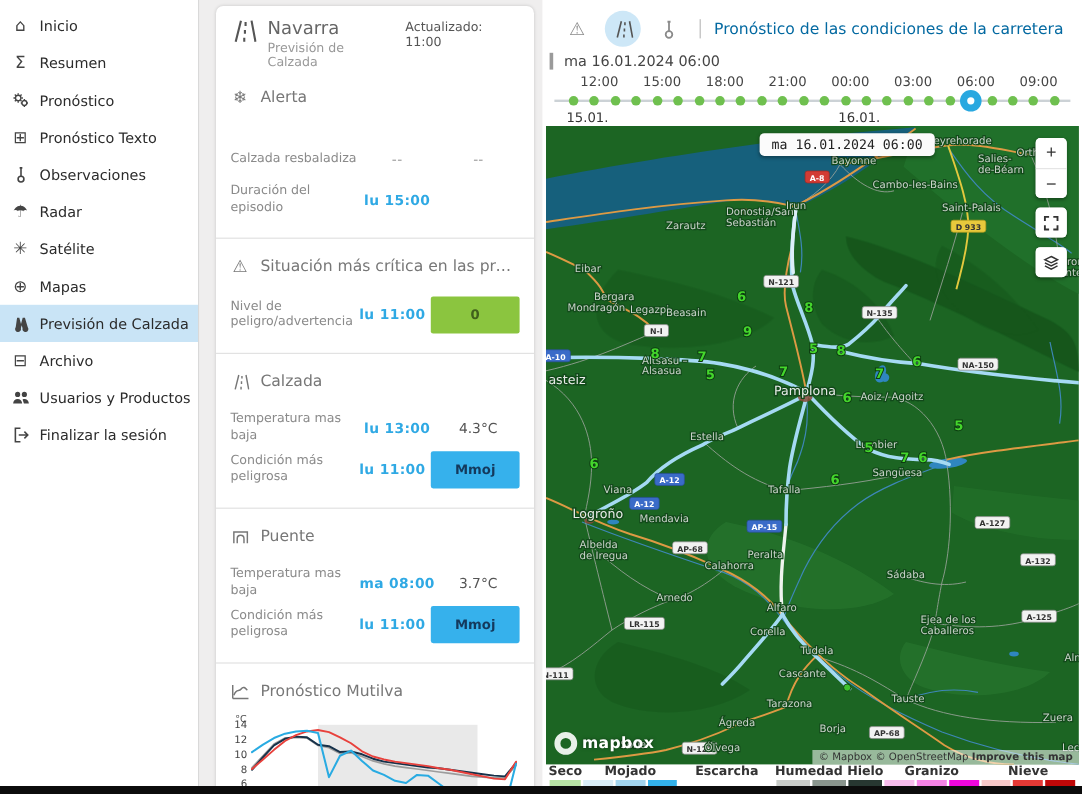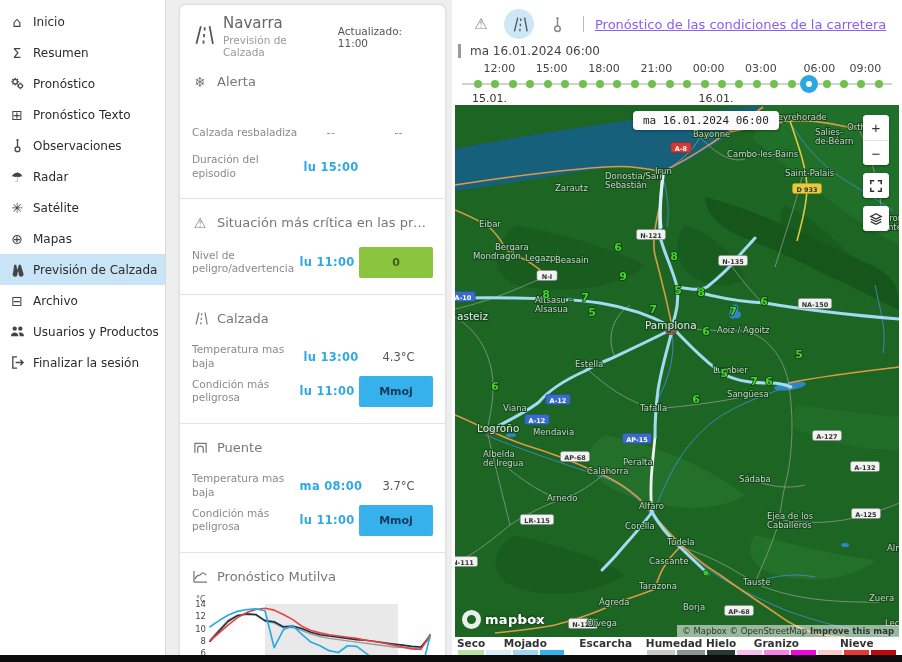--- a/index.html
+++ b/index.html
@@ -9,21 +9,21 @@
 
   
   .sidebar { width: 166px; background: #fff; border-right: 1px solid #d9d9d9; padding-top: 6px; flex: none; }
   .side-item { display: flex; align-items: center; gap: 7px; height: 31px; padding: 0 8px; font-size: 12px; color: #2b2b2b; cursor: pointer; white-space: nowrap; }
   .side-item.active { background: #c9e4f6; }
   .side-item .ic { width: 18px; height: 16px; display: inline-flex; align-items: center; justify-content: center; color: #444; font-size: 14px; flex: none; }
   .side-item .ic svg { width: 15px; height: 15px; }
 
   
   .card { width: 265px; height: 655px; margin: 5px 0 0 14px; background: #fff; border-radius: 6px 6px 0 0; box-shadow: 0 0 3px rgba(0,0,0,.18); flex: none; padding: 10px 12px 0 12px; overflow: hidden; font-size: 11px; }
-  .card-head { display: flex; align-items: center; gap: 9px; }
+  .card-head { display: flex; align-items: flex-start; gap: 9px; }
   .card-head .ic svg { width: 22px; height: 22px; color: #555; }
   .card-title { font-size: 15px; color: #666; line-height: 1.1; }
   .card-sub { font-size: 10.5px; color: #999; margin-top: 2px; }
   .card-updated { margin-left: auto; font-size: 10.5px; color: #555; padding-top: 2px; }
   .sec-title { display: flex; align-items: center; gap: 9px; color: #777; font-size: 13px; margin-top: 16px; }
   .sec-title .ic { width: 16px; display: inline-flex; justify-content: center; color: #777; font-size: 14px; }
   .sec-title .ic svg { width: 15px; height: 15px; }
   .sec-title .truncate { white-space: nowrap; overflow: hidden; text-overflow: ellipsis; max-width: 210px; }
   .rows { margin-top: 14px; }
   .row { display: flex; align-items: center; min-height: 34px; padding: 2px 0; }
@@ -38,21 +38,21 @@
   .divider { border: 0; border-top: 1px solid #e2e2e2; margin: 14px -12px 0 -12px; }
   #mutilva-chart { margin-top: 10px; display: block; }
 
   
   .right { width: 450px; height: 662px; margin-left: 7px; background: #fff; flex: none; position: relative; }
   .rp-row1 { display: flex; align-items: center; gap: 11px; padding: 8px 0 0 14px; height: 40px; }
   .rp-row1 .tgl { display: inline-flex; align-items: center; justify-content: center; width: 30px; height: 30px; border-radius: 50%; color: #8a8a8a; cursor: pointer; font-size: 15px; flex: none; }
   .rp-row1 .tgl.active { background: #cde7f7; color: #555; }
   .rp-row1 .tgl svg { width: 17px; height: 17px; }
   .rp-sep { width: 1px; height: 16px; background: #bbb; flex: none; }
-  .rp-title { font-size: 13px; color: #8b5cf6; text-decoration: underline; }
+  .rp-title { font-size: 13px; color: #0369a1; }
   .rp-row2 { display: flex; align-items: center; gap: 9px; padding: 2px 0 0 6px; height: 20px; }
   .rp-row2 .bar { width: 3px; height: 14px; background: #9a9a9a; }
   .rp-dt { font-size: 12px; color: #444; }
 
   .timeline { position: relative; height: 43px; margin-top: 2px; }
   .tl-line { position: absolute; left: 10px; right: 10px; top: 21px; height: 2px; background: #ccd2d6; }
   .tl-label { position: absolute; top: 0; width: 44px; text-align: center; font-size: 11px; color: #444; }
   .tl-dot { position: absolute; top: 18px; width: 8px; height: 8px; border-radius: 50%; background: #6fc04f; cursor: pointer; }
   .tl-dot.sel { top: 13px; width: 18px; height: 18px; background: #29a8e0; display: flex; align-items: center; justify-content: center; }
   .tl-dot.sel::after { content: ""; width: 6px; height: 6px; border-radius: 50%; background: #fff; }
@@ -333,21 +333,21 @@
       <span class="rp-dt">ma 16.01.2024 06:00</span>
     </div>
     <div class="timeline" id="timeline">
         <div class="tl-line"></div>
         <div class="tl-label" style="left: 25.43px;">12:00</div>
         <div class="tl-label" style="left: 77.72px;">15:00</div>
         <div class="tl-label" style="left: 130.01px;">18:00</div>
         <div class="tl-label" style="left: 182.3px;">21:00</div>
         <div class="tl-label" style="left: 234.59px;">00:00</div>
         <div class="tl-label" style="left: 286.88px;">03:00</div>
-        <div class="tl-label" style="left: 339.17px; text-align: right;">06:00</div>
+        <div class="tl-label" style="left: 339.17px;">06:00</div>
         <div class="tl-label" style="left: 391.46px;">09:00</div>
         <div class="tl-dot" style="left: 22px;"></div>
         <div class="tl-dot" style="left: 39.43px;"></div>
         <div class="tl-dot" style="left: 56.86px;"></div>
         <div class="tl-dot" style="left: 74.29px;"></div>
         <div class="tl-dot" style="left: 91.72px;"></div>
         <div class="tl-dot" style="left: 109.15px;"></div>
         <div class="tl-dot" style="left: 126.58px;"></div>
         <div class="tl-dot" style="left: 144.01px;"></div>
         <div class="tl-dot" style="left: 161.44px;"></div>

